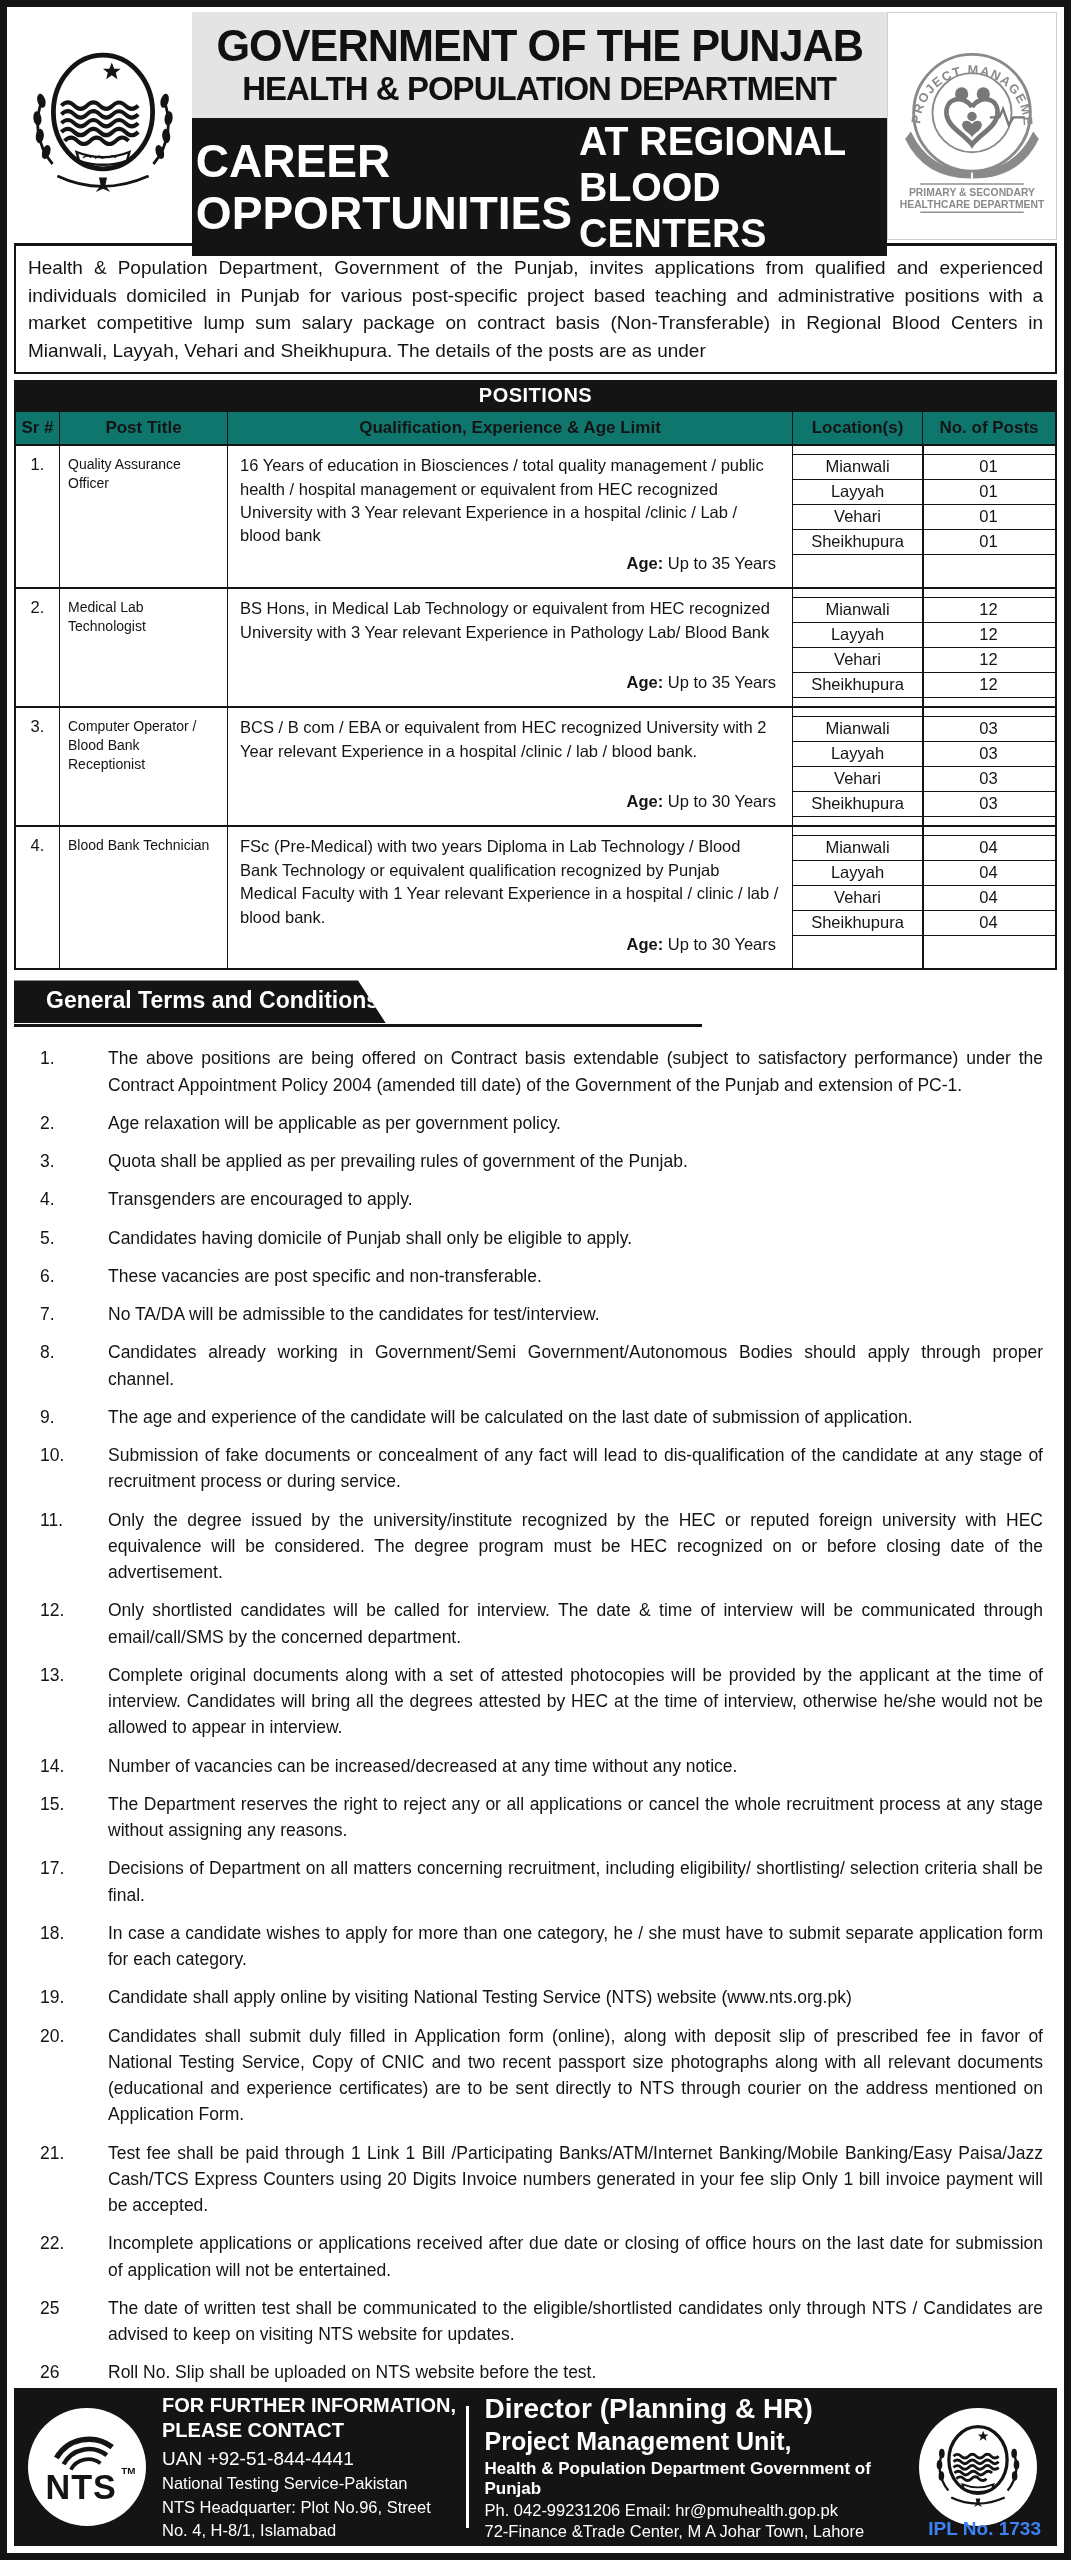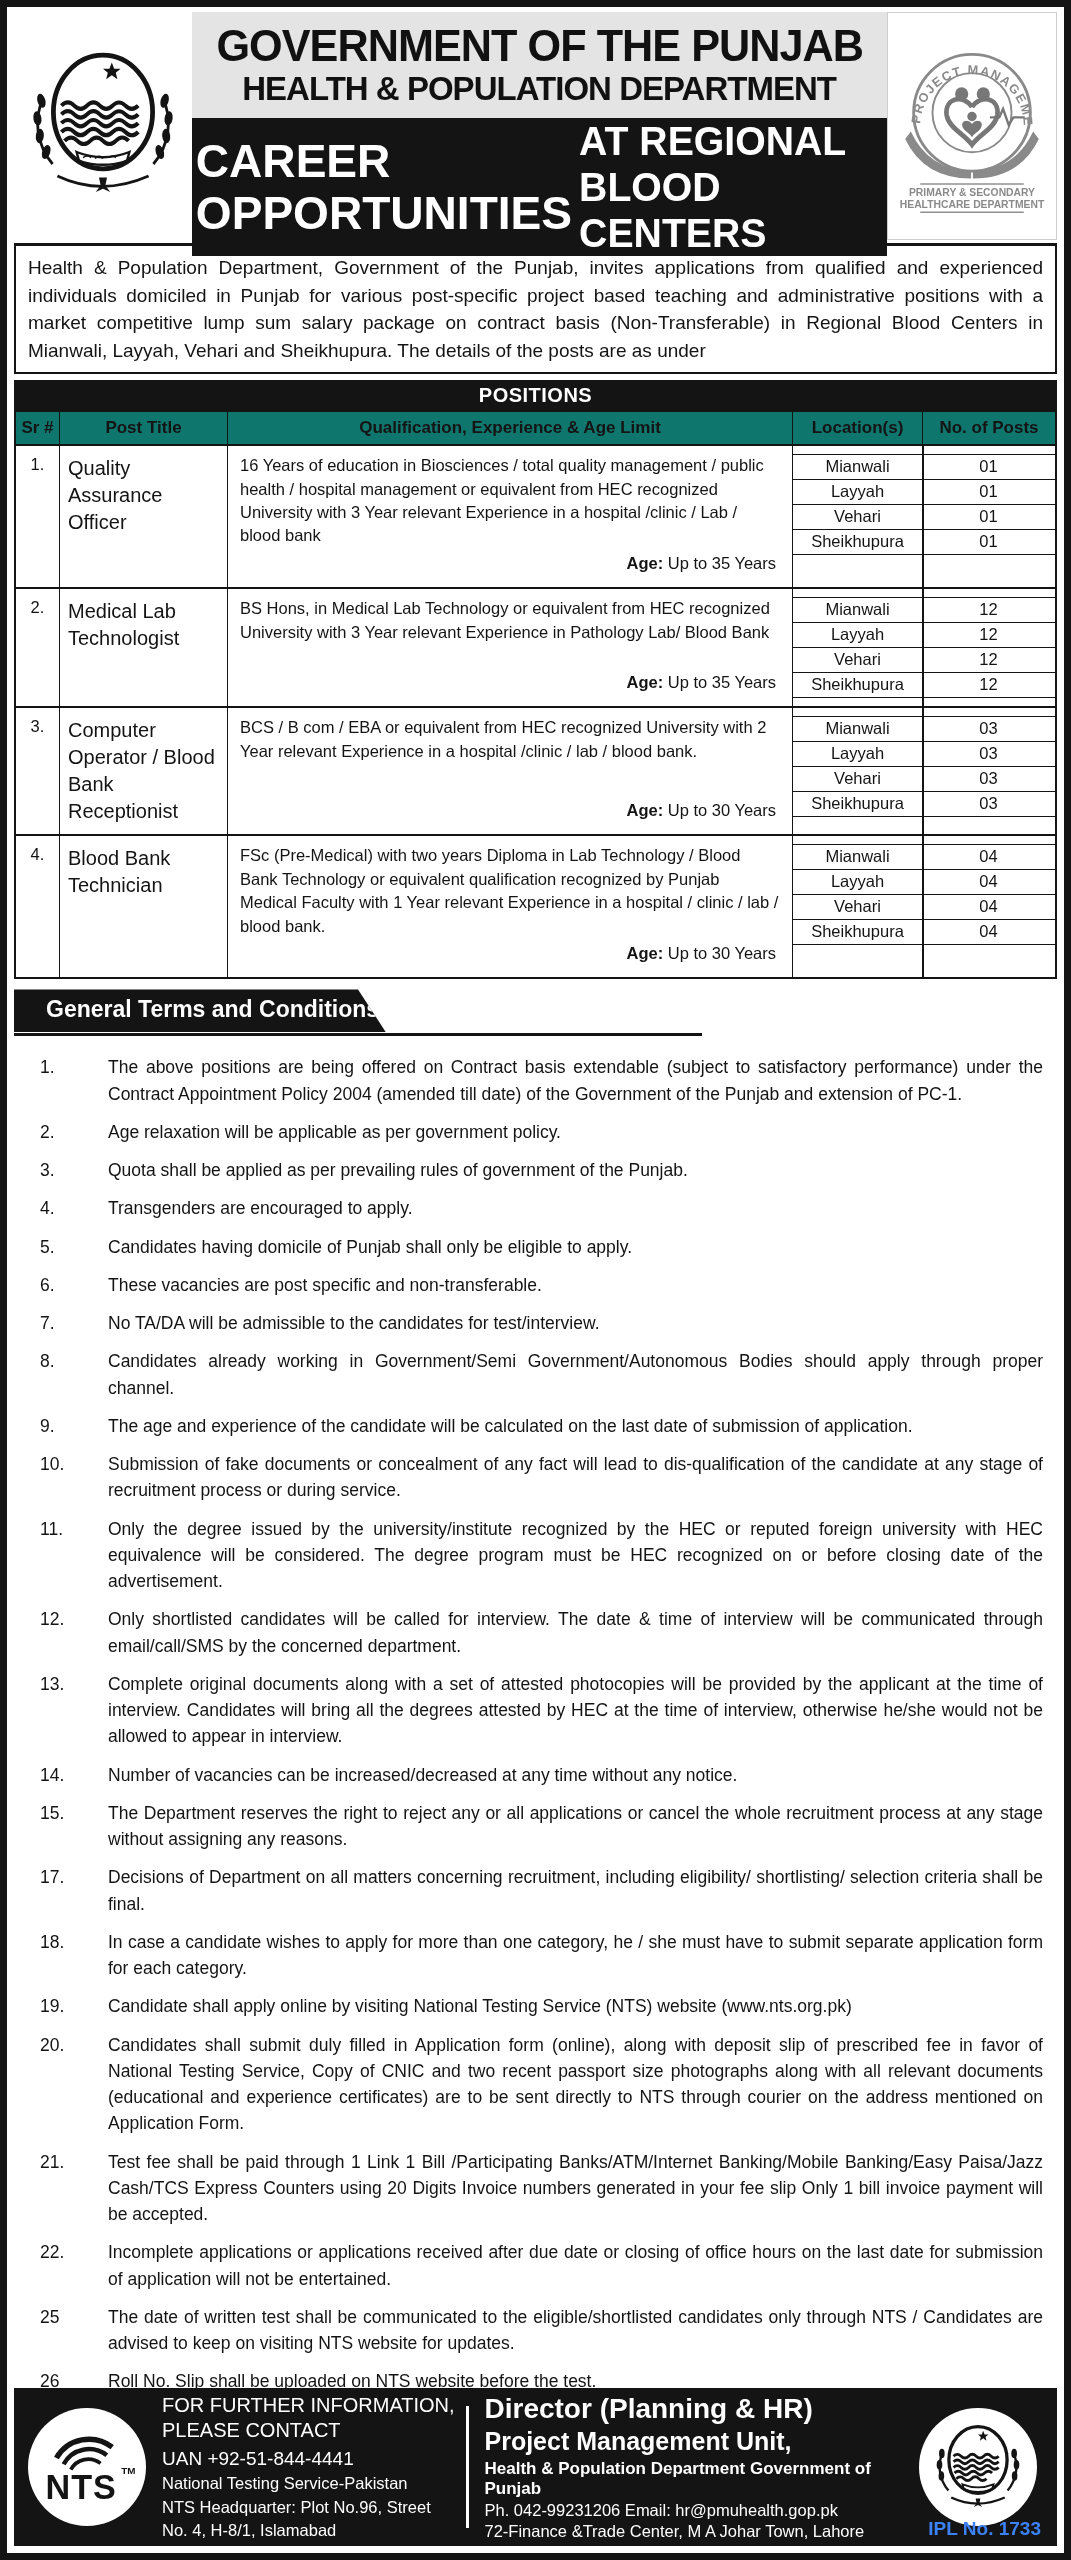--- a/index.html
+++ b/index.html
@@ -24,21 +24,21 @@
 
   
   .positions-bar { background:#141414; color:#fff; text-align:center; font-weight:bold; font-size:20px; padding:4px 0 5px; margin-top:6px; letter-spacing:.5px; }
   .ptable { border:2px solid #141414; border-top:none; }
   .ptable-head { display:grid; grid-template-columns:44px 168px 1fr 130px 132px; background:#0f766e; border-bottom:2px solid #141414; }
   .ptable-head > div { padding:6px 4px; font-weight:bold; font-size:17px; text-align:center; border-right:1.5px solid #141414; display:flex; align-items:center; justify-content:center; }
   .ptable-head > div:last-child { border-right:none; }
   .prow { display:grid; grid-template-columns:44px 168px 1fr 262px; border-bottom:2px solid #141414; min-height:116px; }
   .prow:last-child { border-bottom:none; }
   .cell-sr { border-right:1.5px solid #141414; text-align:center; padding-top:9px; font-size:16.5px; }
-  .cell-title { border-right:1.5px solid #141414; padding:9px 8px; font-size:20px; line-height:1.35; }
+  .cell-title { border-right:1.5px solid #141414; padding:9px 8px; font-size:14px; line-height:1.35; }
   .cell-qual { border-right:1.5px solid #141414; padding:8px 12px 6px; font-size:16.5px; line-height:1.42; display:flex; flex-direction:column; }
   .age-line { text-align:right; margin-top:auto; padding:4px 4px 6px 0; font-size:16.5px; }
   .age-line b { font-weight:bold; }
   .cell-locs { position:relative; }
   .cell-locs::before { content:""; position:absolute; left:129px; top:0; bottom:0; width:1.5px; background:#141414; }
   .loc-group { margin:8px 0; border-top:1.5px solid #141414; border-bottom:1.5px solid #141414; }
   .loc-row { display:grid; grid-template-columns:129px 1fr; border-bottom:1.5px solid #141414; }
   .loc-row:last-child { border-bottom:none; }
   .loc-row > div { text-align:center; font-size:16.5px; padding:2px 2px 3px; }
 
@@ -49,21 +49,21 @@
   .terms-list { margin-top:22px; padding:0 10px 0 26px; }
   .term { display:flex; margin-bottom:12px; }
   .term-num { flex:0 0 68px; font-size:17.5px; line-height:1.5; }
   .term-text { flex:1; font-size:17.5px; line-height:1.5; text-align:justify; padding-right:4px; }
   .term-text .em { font-weight:bold; text-decoration:underline; }
 
   
   .footer { position:absolute; left:7px; right:7px; bottom:7px; background:#141414; height:158px; display:flex; align-items:center; padding:10px 14px; color:#fff; }
   .nts-circle { width:118px; height:118px; background:#fff; border-radius:50%; flex:0 0 118px; display:flex; align-items:center; justify-content:center; }
   .contact-block { margin-left:16px; width:300px; }
-  .contact-heading { font-weight:normal; font-size:20px; line-height:1.25; }
+  .contact-heading { font-weight:bold; font-size:20px; line-height:1.25; }
   .contact-line { font-size:16.5px; line-height:1.3; margin-top:2px; }
   .contact-line.uan { font-size:19px; margin-top:4px; }
   .v-divider { width:2.5px; background:#fff; height:122px; margin:0 16px 0 4px; }
   .director-block { flex:1; }
   .dir-title { font-weight:bold; font-size:28px; line-height:1.15; }
   .dir-unit { font-weight:bold; font-size:25px; line-height:1.2; }
   .dir-dept { font-weight:bold; font-size:17px; margin-top:3px; }
   .dir-line { font-size:16.5px; margin-top:2px; }
   .crest-circle { width:118px; height:118px; background:#fff; border-radius:50%; flex:0 0 118px; display:flex; align-items:center; justify-content:center; margin-right:6px; }
   .ipl { position:absolute; right:16px; bottom:6px; font-weight:bold; font-size:19px; color:#3b82f6; }

